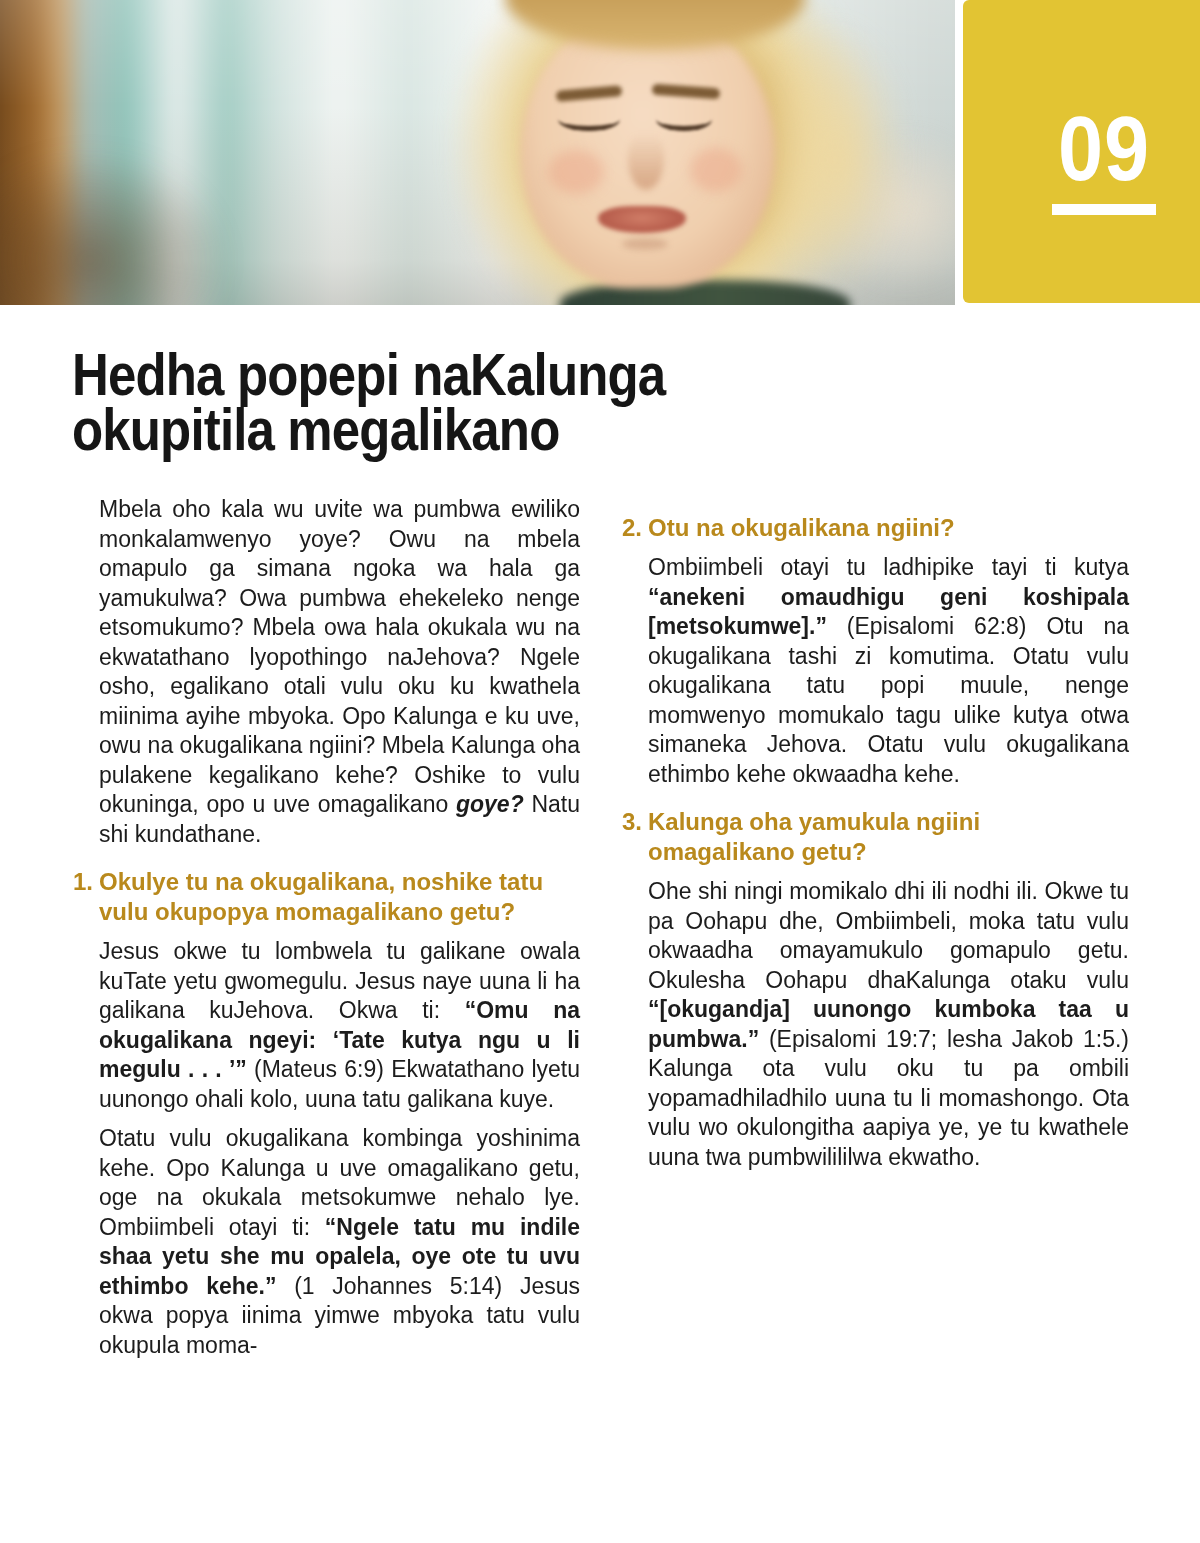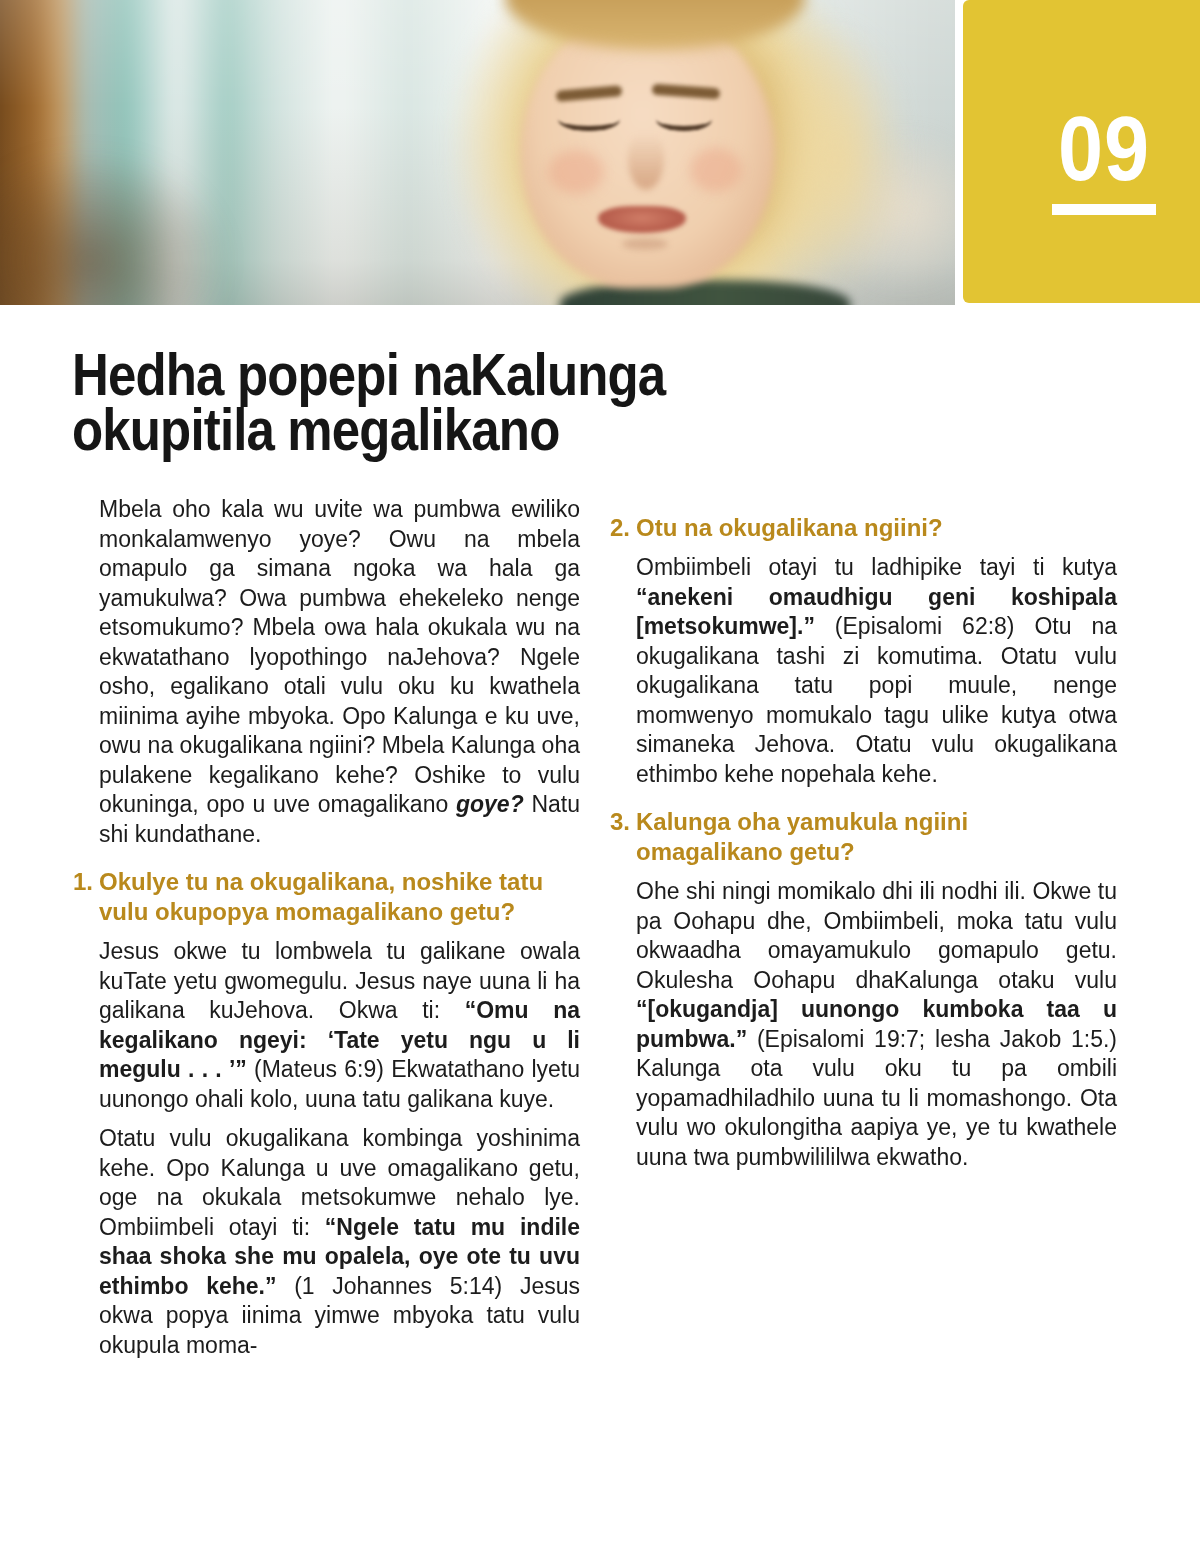--- a/index.html
+++ b/index.html
@@ -61,21 +61,21 @@
   .badge-number{font-size:90px;line-height:.8;font-weight:bold;color:#ffffff;
     transform:scaleX(.9);letter-spacing:1px;}
   .badge-rule{width:104px;height:11px;background:#ffffff;margin-top:19px;}
 
   
   .title{margin:42px 0 0 72px;font-size:60px;line-height:55px;font-weight:bold;color:#161616;
     letter-spacing:-1px;transform:scaleX(.85);transform-origin:left top;}
   .title-line{display:block;}
 
   
-  .columns{display:flex;gap:30px;margin:38px 0 0 73px;}
+  .columns{display:flex;gap:42px;margin:38px 0 0 73px;}
   .col{width:507px;box-sizing:border-box;}
   .body-para{margin:0 0 10px 26px;font-size:23px;line-height:29.5px;color:#1c1c1c;text-align:justify;}
   .q-heading{display:flex;margin:18px 0 10px 0;font-size:24px;line-height:30px;font-weight:bold;color:#b9891c;}
   .q-num{flex:0 0 26px;}
   .q-text{flex:1;}
   .seg-bold{font-weight:bold;}
   .seg-bolditalic{font-weight:bold;font-style:italic;}
 </style>
 </head>
 <body>
@@ -117,29 +117,29 @@
     <span class="title-line">okupitila megalikano</span>
   </h1>
 
   <main class="columns">
     <div class="col">
         <p class="body-para"><span>Mbela oho kala wu uvite wa pumbwa ewiliko monkalamwenyo yoye? Owu na mbela omapulo ga simana ngoka wa hala ga yamukulwa? Owa pumbwa ehekeleko nenge etsomukumo? Mbela owa hala okukala wu na ekwatathano lyopothingo naJehova? Ngele osho, egalikano otali vulu oku ku kwathela miinima ayihe mbyoka. Opo Kalunga e ku uve, owu na okugalikana ngiini? Mbela Kalunga oha pulakene kegalikano kehe? Oshike to vulu okuninga, opo u uve omagalikano </span><span class="seg-bolditalic">goye?</span><span> Natu shi kundathane.</span></p>
         <div class="q-heading">
           <span class="q-num">1.</span>
           <span class="q-text">Okulye tu na okugalikana, noshike tatu vulu okupopya momagalikano getu?</span>
         </div>
-        <p class="body-para"><span>Jesus okwe tu lombwela tu galikane owala kuTate yetu gwomegulu. Jesus naye uuna li ha galikana kuJehova. Okwa ti: </span><span class="seg-bold">“Omu na kegalikano ngeyi: ‘Tate yetu ngu u li megulu . . . ’”</span><span> (Mateus 6:9) Ekwatathano lyetu uunongo ohali kolo, uuna tatu galikana kuye.</span></p>
-        <p class="body-para"><span>Otatu vulu okugalikana kombinga yoshinima kehe. Opo Kalunga u uve omagalikano getu, oge na okukala metsokumwe nehalo lye. Ombiimbeli otayi ti: </span><span class="seg-bold">“Ngele tatu mu indile shaa shoka she mu opalela, oye ote tu uvu ethimbo kehe.”</span><span> (1 Johannes 5:14) Jesus okwa popya iinima yimwe mbyoka tatu vulu okupula moma-</span></p>
+        <p class="body-para"><span>Jesus okwe tu lombwela tu galikane owala kuTate yetu gwomegulu. Jesus naye uuna li ha galikana kuJehova. Okwa ti: </span><span class="seg-bold">“Omu na okugalikana ngeyi: ‘Tate kutya ngu u li megulu . . . ’”</span><span> (Mateus 6:9) Ekwatathano lyetu uunongo ohali kolo, uuna tatu galikana kuye.</span></p>
+        <p class="body-para"><span>Otatu vulu okugalikana kombinga yoshinima kehe. Opo Kalunga u uve omagalikano getu, oge na okukala metsokumwe nehalo lye. Ombiimbeli otayi ti: </span><span class="seg-bold">“Ngele tatu mu indile shaa yetu she mu opalela, oye ote tu uvu ethimbo kehe.”</span><span> (1 Johannes 5:14) Jesus okwa popya iinima yimwe mbyoka tatu vulu okupula moma-</span></p>
       </div>
     <div class="col">
         <div class="q-heading">
           <span class="q-num">2.</span>
           <span class="q-text">Otu na okugalikana ngiini?</span>
         </div>
-        <p class="body-para"><span>Ombiimbeli otayi tu ladhipike tayi ti kutya </span><span class="seg-bold">“anekeni omaudhigu geni koshipala [metsokumwe].”</span><span> (Episalomi 62:8) Otu na okugalikana tashi zi komutima. Otatu vulu okugalikana tatu popi muule, nenge momwenyo momukalo tagu ulike kutya otwa simaneka Jehova. Otatu vulu okugalikana ethimbo kehe nopehala kehe.</span></p>
+        <p class="body-para"><span>Ombiimbeli otayi tu ladhipike tayi ti kutya </span><span class="seg-bold">“anekeni omaudhigu geni koshipala [metsokumwe].”</span><span> (Episalomi 62:8) Otu na okugalikana tashi zi komutima. Otatu vulu okugalikana tatu popi muule, nenge momwenyo momukalo tagu ulike kutya otwa simaneka Jehova. Otatu vulu okugalikana ethimbo kehe okwaadha kehe.</span></p>
         <div class="q-heading">
           <span class="q-num">3.</span>
           <span class="q-text">Kalunga oha yamukula ngiini omagalikano getu?</span>
         </div>
         <p class="body-para"><span>Ohe shi ningi momikalo dhi ili nodhi ili. Okwe tu pa Oohapu dhe, Ombiimbeli, moka tatu vulu okwaadha omayamukulo gomapulo getu. Okulesha Oohapu dhaKalunga otaku vulu </span><span class="seg-bold">“[okugandja] uunongo kumboka taa u pumbwa.”</span><span> (Episalomi 19:7; lesha Jakob 1:5.) Kalunga ota vulu oku tu pa ombili yopamadhiladhilo uuna tu li momashongo. Ota vulu wo okulongitha aapiya ye, ye tu kwathele uuna twa pumbwilililwa ekwatho.</span></p>
       </div>
   </main>
 
 </div>
 

